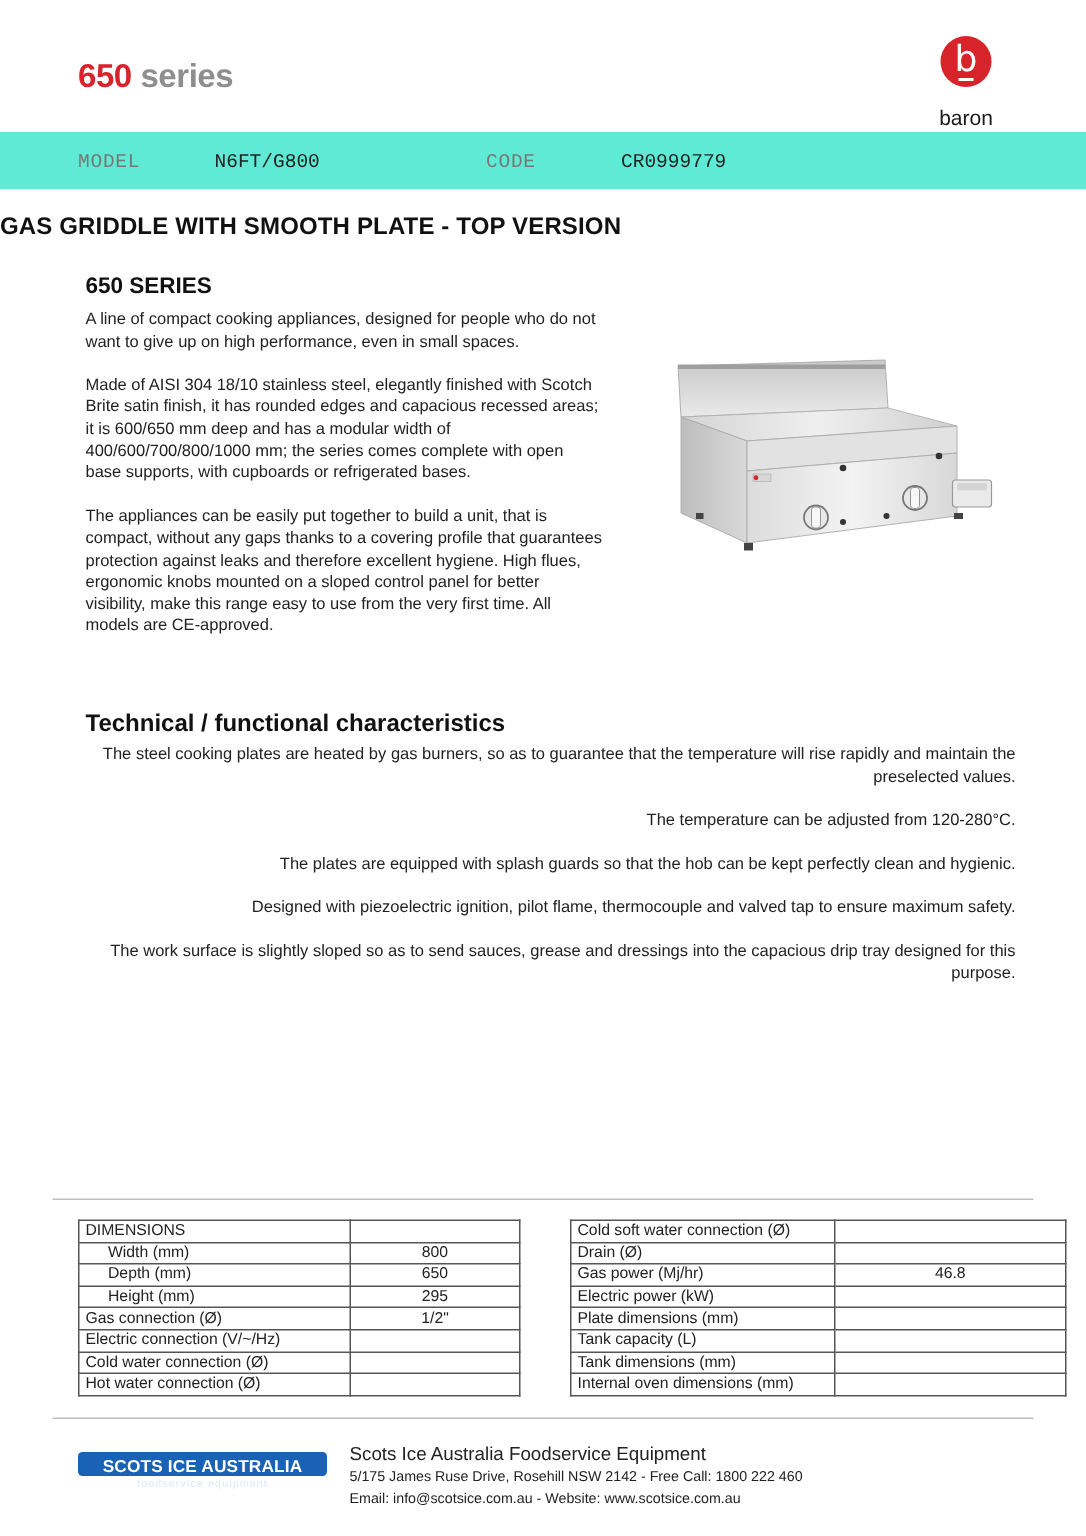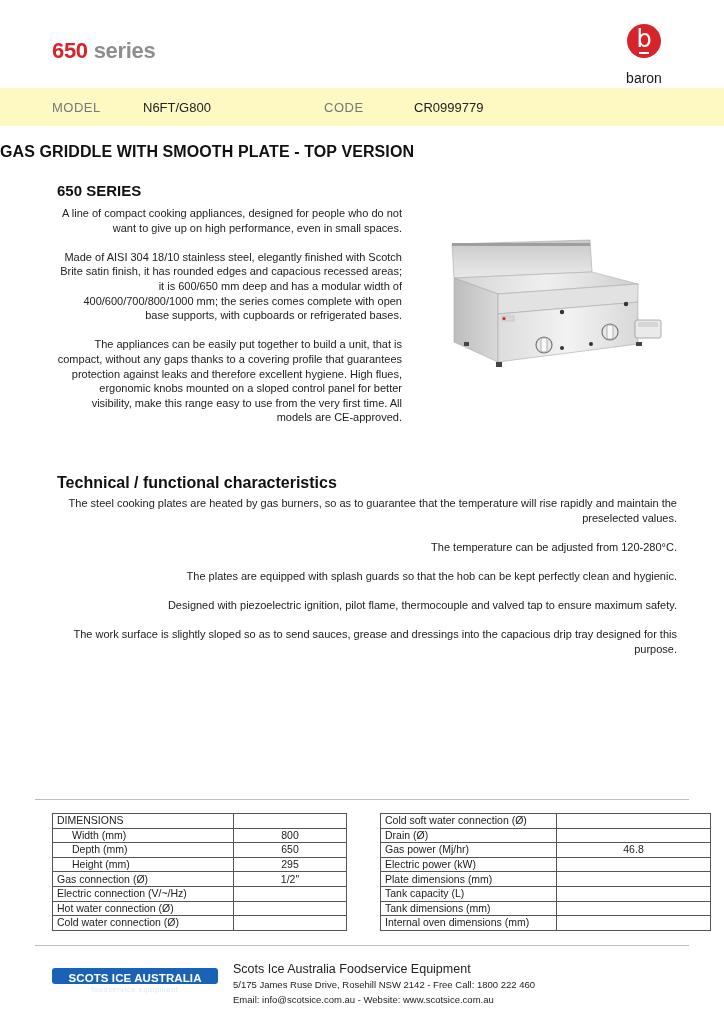--- a/index.html
+++ b/index.html
@@ -9,30 +9,30 @@
   .series-title { position: absolute; left: 52px; top: 38px; font-size: 22px; font-weight: bold; letter-spacing: -0.3px; }
   .series-title .num { color: #d7242b; }
   .series-title .word { color: #8e8e8e; margin-top: 10px; }
 
   .logo { position: absolute; left: 622px; top: 24px; width: 44px; text-align: center; }
   .logo .circle { width: 34px; height: 34px; border-radius: 50%; background: #d7242b; margin: 0 auto; position: relative; }
   .logo .circle .b { position: absolute; left: 0; right: 0; top: 1px; text-align: center; color: #fff; font-size: 24px; font-weight: normal; line-height: 28px; font-family: "DejaVu Sans", sans-serif; }
   .logo .circle .bar { position: absolute; left: 12px; width: 10px; top: 28px; height: 1.5px; background: #fff; }
   .logo .word { font-size: 14px; color: #1a1a1a; margin-top: 12px; line-height: 16px; }
 
-  .band { position: absolute; left: 0; top: 88px; width: 724px; height: 38px; background: #fef9c3; }
+  .band { position: absolute; left: 0; top: 88px; width: 724px; height: 38px; background: #5eead4; font-family: Liberation Mono, monospace; }
   .band span { position: absolute; top: 12px; font-size: 13px; line-height: 15px; }
   .band .lbl { color: #777; letter-spacing: 0.5px; }
   .band .val { color: #222; }
 
   .main-title { position: absolute; left: 0; width: 636px; top: 143px; font-size: 16px; font-weight: bold; color: #111; letter-spacing: 0.1px; }
 
   .intro-heading { position: absolute; left: 57px; top: 182px; font-size: 15px; font-weight: bold; color: #111; }
   .intro { position: absolute; left: 57px; top: 206px; width: 345px; font-size: 11px; line-height: 14.6px; color: #222; }
-  .intro p { margin-bottom: 14.6px; text-align: right; }
+  .intro p { margin-bottom: 14.6px; }
 
   .product { position: absolute; left: 440px; top: 238px; width: 228px; height: 136px; }
 
   .tech-heading { position: absolute; left: 57px; top: 474px; font-size: 16px; font-weight: bold; color: #111; }
   .tech { position: absolute; left: 57px; top: 496px; width: 620px; font-size: 11px; line-height: 14.6px; color: #222; text-align: right; }
   .tech p { margin-bottom: 14.6px; }
 
   .rule { position: absolute; left: 35px; width: 654px; height: 1px; background: #bdbdbd; }
 
   table.spec { position: absolute; border-collapse: collapse; font-size: 10.5px; color: #222; }
@@ -170,25 +170,25 @@
       </tr>
   <tr>
         <td>Gas connection (Ø)</td>
         <td class="v">1/2"</td>
       </tr>
   <tr>
         <td>Electric connection (V/~/Hz)</td>
         <td class="v"></td>
       </tr>
   <tr>
+        <td>Cold water connection (Ø)</td>
+        <td class="v"></td>
+      </tr>
+  <tr>
         <td>Hot water connection (Ø)</td>
-        <td class="v"></td>
-      </tr>
-  <tr>
-        <td>Cold water connection (Ø)</td>
         <td class="v"></td>
       </tr>
 </tbody>
   </table>
 
 <table class="spec" id="spec-right">
   <tbody>
       <tr>
         <td>Cold soft water connection (Ø)</td>
         <td class="v"></td>

